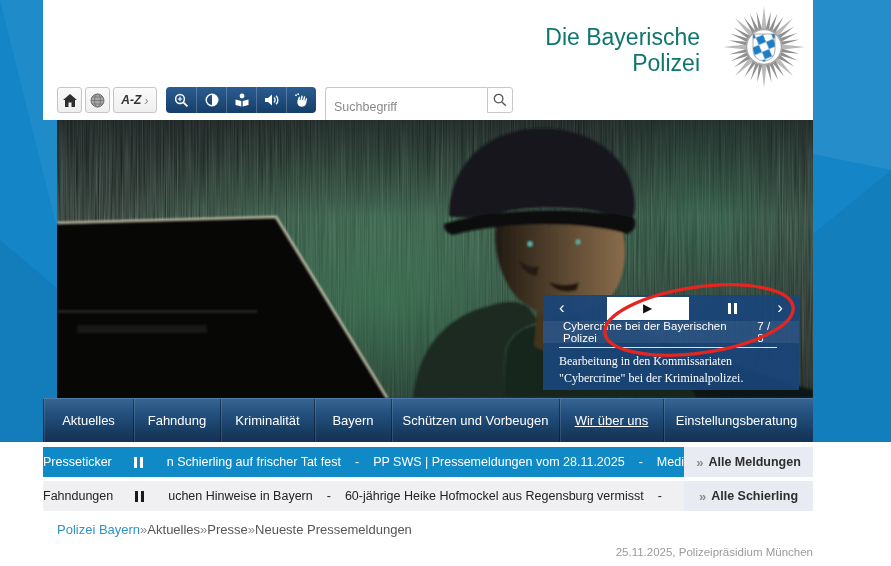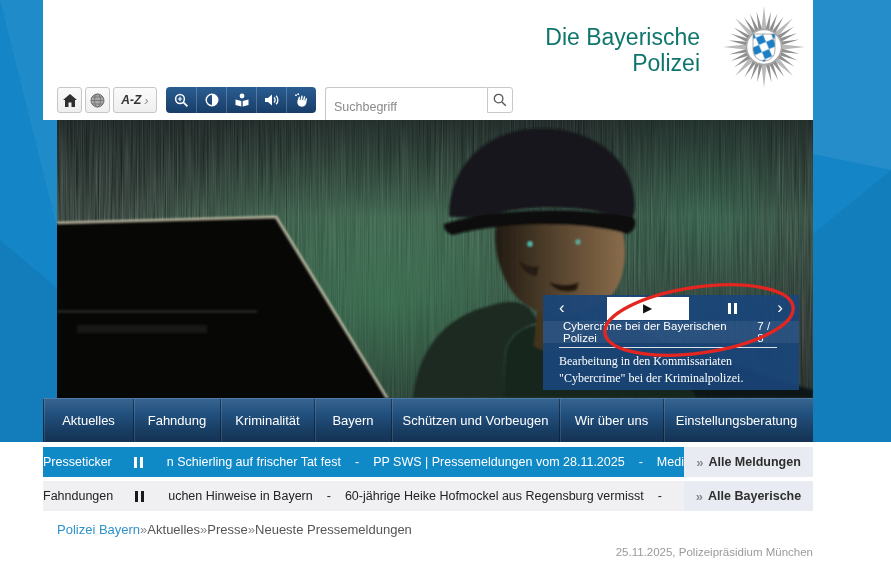--- a/index.html
+++ b/index.html
@@ -50,21 +50,21 @@
   .annotation { position:absolute; left:0; top:0; z-index:6; pointer-events:none; }
 
   
   .main-nav { display:flex; height:44px; background:linear-gradient(#37648f, #22507e 35%, #173a5e 80%, #143254); border-top:1px solid #4d7aa8; }
   .nav-item { display:flex; align-items:center; justify-content:center; color:#fff; font-size:13px; cursor:pointer; border-left:1px solid rgba(8,22,40,.55); box-shadow:inset 1px 0 0 rgba(255,255,255,.12); }
   .nav-item:nth-child(1){ width:90px; }
   .nav-item:nth-child(2){ width:87px; }
   .nav-item:nth-child(3){ width:94px; }
   .nav-item:nth-child(4){ width:77px; }
   .nav-item:nth-child(5){ width:168px; }
-  .nav-item:nth-child(6){ width:104px; }
+  .nav-item:nth-child(6){ width:104px;text-decoration:underline; }
   .nav-item:nth-child(7){ width:146px; }
 
   
   .ticker { display:flex; align-items:stretch; height:30px; overflow:hidden; }
   .ticker.blue { margin-top:5px; background:#1089c7; color:#fff; }
   .ticker.gray { margin-top:4px; background:#f0f0f2; color:#222; }
   .ticker-label { display:flex; align-items:center; font-size:12.5px; white-space:nowrap; }
   .ticker-pause { display:flex; align-items:center; gap:3px; margin-left:22px; cursor:pointer; }
   .ticker-pause i { display:block; width:3px; height:11px; }
   .ticker.blue .ticker-pause i { background:#fff; }
@@ -355,21 +355,21 @@
         </span>
       <div class="ticker-track">
         <span>uchen Hinweise in Bayern</span>
         <span class="sep">-</span>
         <span>60-jährige Heike Hofmockel aus Regensburg vermisst</span>
         <span class="sep">-</span>
 
       </div>
       <div class="ticker-action">
         <span class="dblchev">»</span>
-        <span>Alle Bayerische</span>
+        <span>Alle Schierling</span>
       </div>
     </div>
 
     <div class="breadcrumb">
       <span class="crumb-link">Polizei Bayern</span>
       <span class="bc-sep">»</span>
       <span>Aktuelles</span>
       <span class="bc-sep">»</span>
       <span>Presse</span>
       <span class="bc-sep">»</span>

